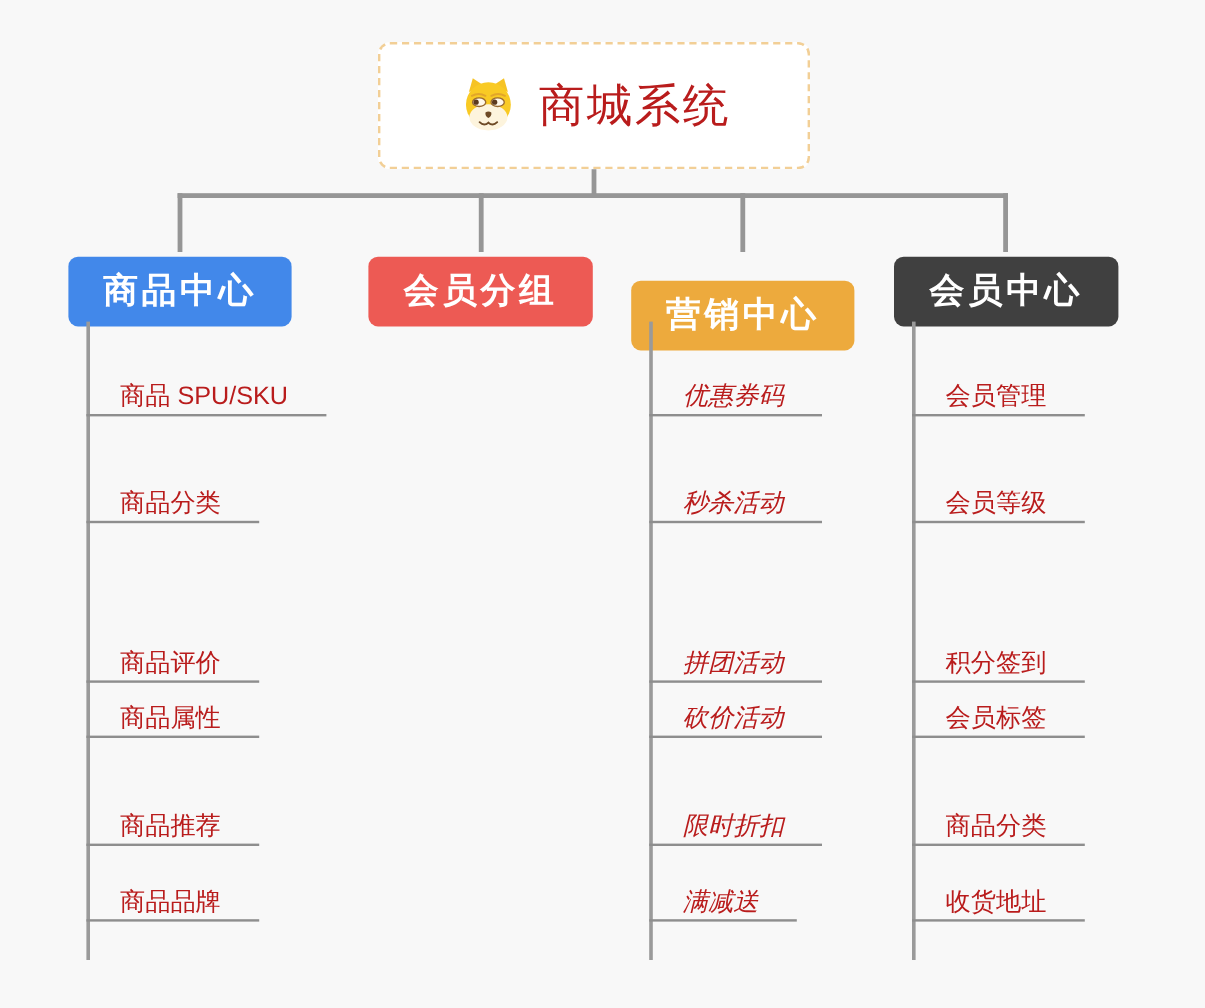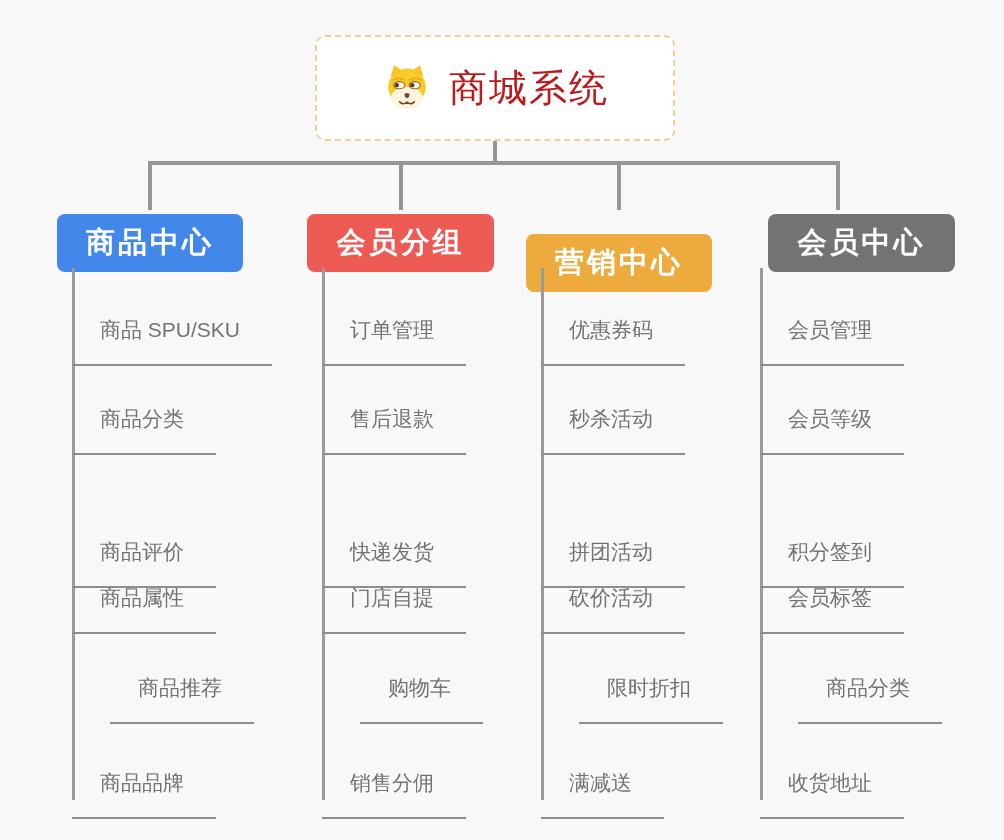--- a/index.html
+++ b/index.html
@@ -43,31 +43,31 @@
   
   .column{
     position:absolute;top:268px;height:532px;width:230px;
   }
   .column .vline{
     position:absolute;left:0;top:0;width:3px;height:532px;background:#9a9a9a;
   }
   .item{
     position:absolute;left:0;
     display:inline-block;
-    padding:4px 32px 20px 28px;
+    padding:4px 32px 1px 28px;
     border-bottom:2px solid #8e8e8e;
-    font-size:21px;color:#737373;
+    font-size:21px;color:#b91c1c;
     white-space:nowrap;
   }
   .item.i1{top:44px;}
   .item.i2{top:133px;text-align:center;}
   .item.i3{top:241px;margin-top:25px;}
   .item.i4{top:312px;}
-  .item.i5{top:402px;margin-left:38px;}
-  .item.i6{top:497px;}
+  .item.i5{top:402px;}
+  .item.i6{top:465px;}
 </style>
 </head>
 <body>
 
 <div class="canvas">
 
   <div class="conn stem"></div>
   <div class="conn bus"></div>
   <div class="conn drop" style="left:148px;"></div>
   <div class="conn drop" style="left:399px;"></div>
@@ -88,43 +88,34 @@
       <circle cx="38.4" cy="26.5" r="2.7" fill="#5c3a1e"></circle>
       <path d="M29 37 Q32 35 35 37 Q35.6 41 32 42.6 Q28.4 41 29 37 Z" fill="#6e4a26"></path>
       <path d="M23 47 Q27.5 51.5 32 47.5 Q36.5 51.5 41 47" stroke="#6e4a26" stroke-width="2" fill="none" stroke-linecap="round"></path>
     </svg>
     <span class="root-title" style="color: #b91c1c;">商城系统</span>
   </div>
 
   <div class="branch-header" style="left: 57px; width: 186px; background: rgb(66, 136, 234);">商品中心</div>
   <div class="branch-header" style="left: 307px; width: 187px; background: rgb(237, 90, 84);">会员分组</div>
   <div class="branch-header" style="left: 526px; width: 186px; background: rgb(237, 170, 61); margin-top: 20px;">营销中心</div>
-  <div class="branch-header" style="left: 745px; width: 187px; background: #737373; margin-left: 23px;">会员中心</div>
+  <div class="branch-header" style="left: 745px; width: 187px; background: #404040;">会员中心</div>
 
   <div class="column" style="left:72px;">
     <div class="vline"></div>
     <div class="item i1">商品 SPU/SKU</div>
     <div class="item i2">商品分类</div>
     <div class="item i3">商品评价</div>
     <div class="item i4">商品属性</div>
     <div class="item i5">商品推荐</div>
     <div class="item i6">商品品牌</div>
   </div>
 
-  <div class="column" style="left:322px;">
-    <div class="vline"></div>
-    <div class="item i1">订单管理</div>
-    <div class="item i2">售后退款</div>
-    <div class="item i3">快递发货</div>
-    <div class="item i4">门店自提</div>
-    <div class="item i5">购物车</div>
-    <div class="item i6">销售分佣</div>
-  </div>
 
-  <div class="column" style="left:541px;">
+  <div class="column" style="left:541px;font-style:italic;">
     <div class="vline"></div>
     <div class="item i1">优惠券码</div>
     <div class="item i2">秒杀活动</div>
     <div class="item i3">拼团活动</div>
     <div class="item i4">砍价活动</div>
     <div class="item i5">限时折扣</div>
     <div class="item i6">满减送</div>
   </div>
 
   <div class="column" style="left:760px;">

